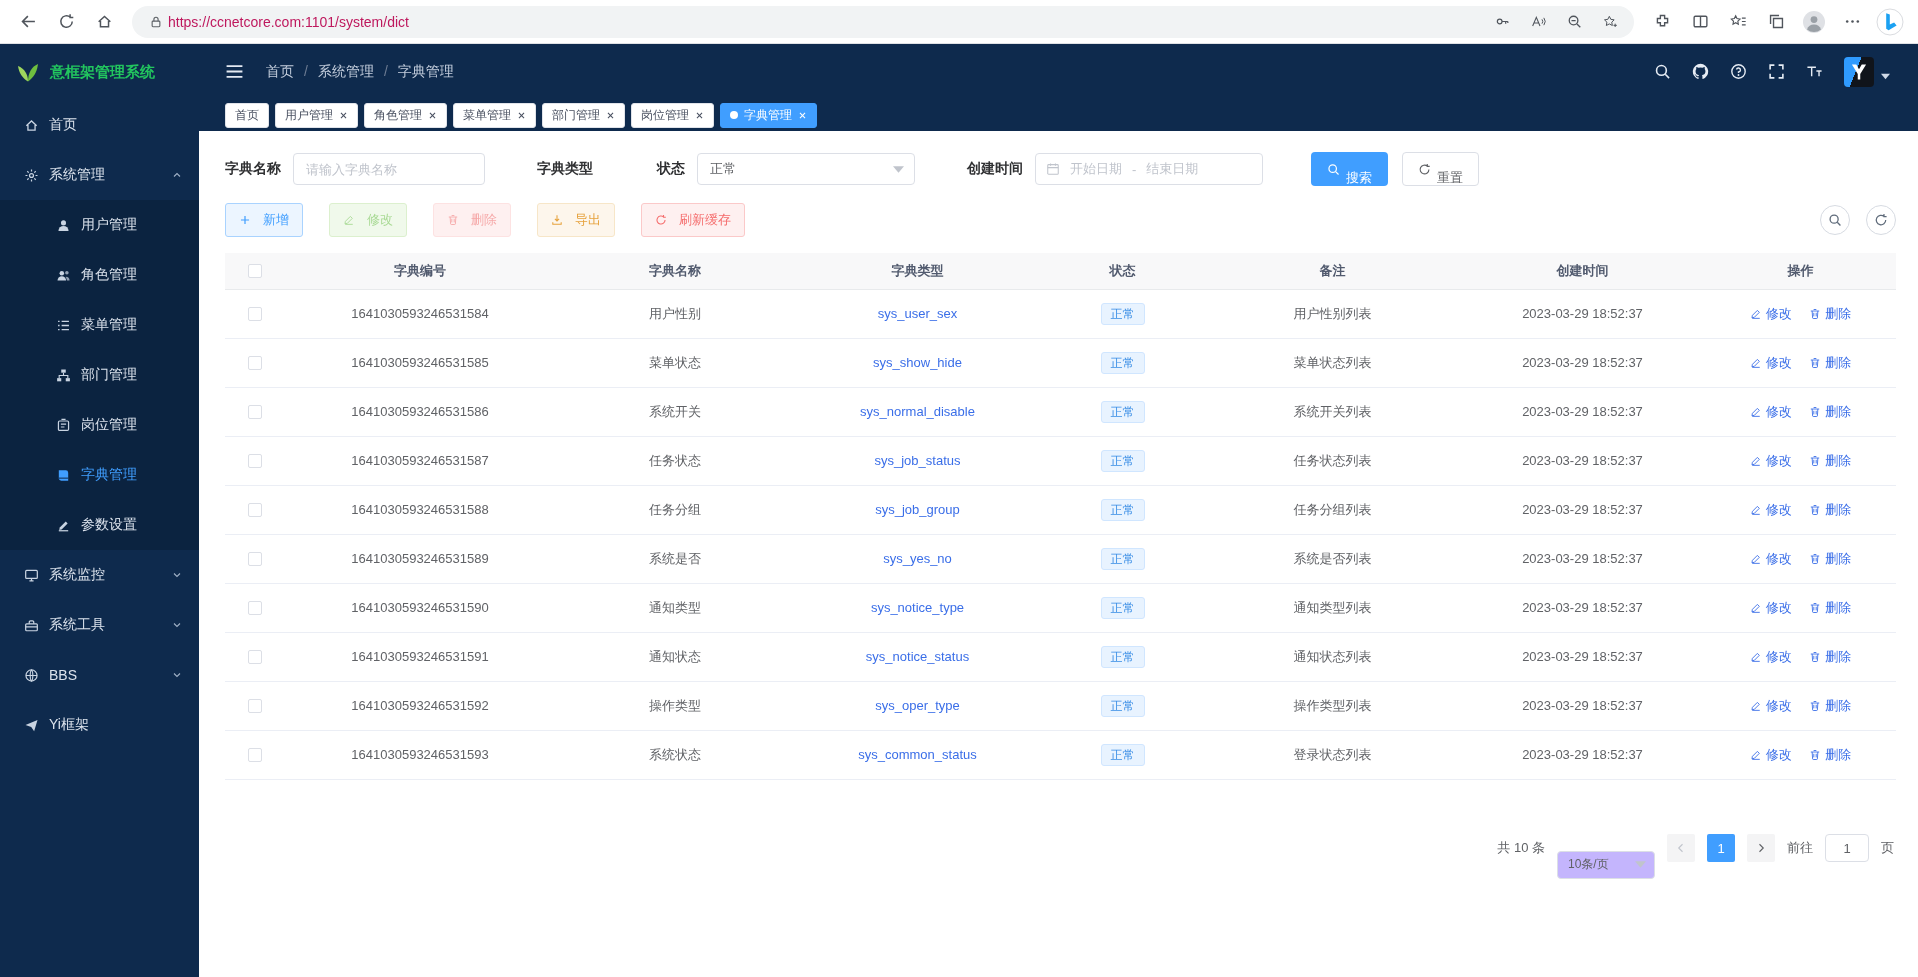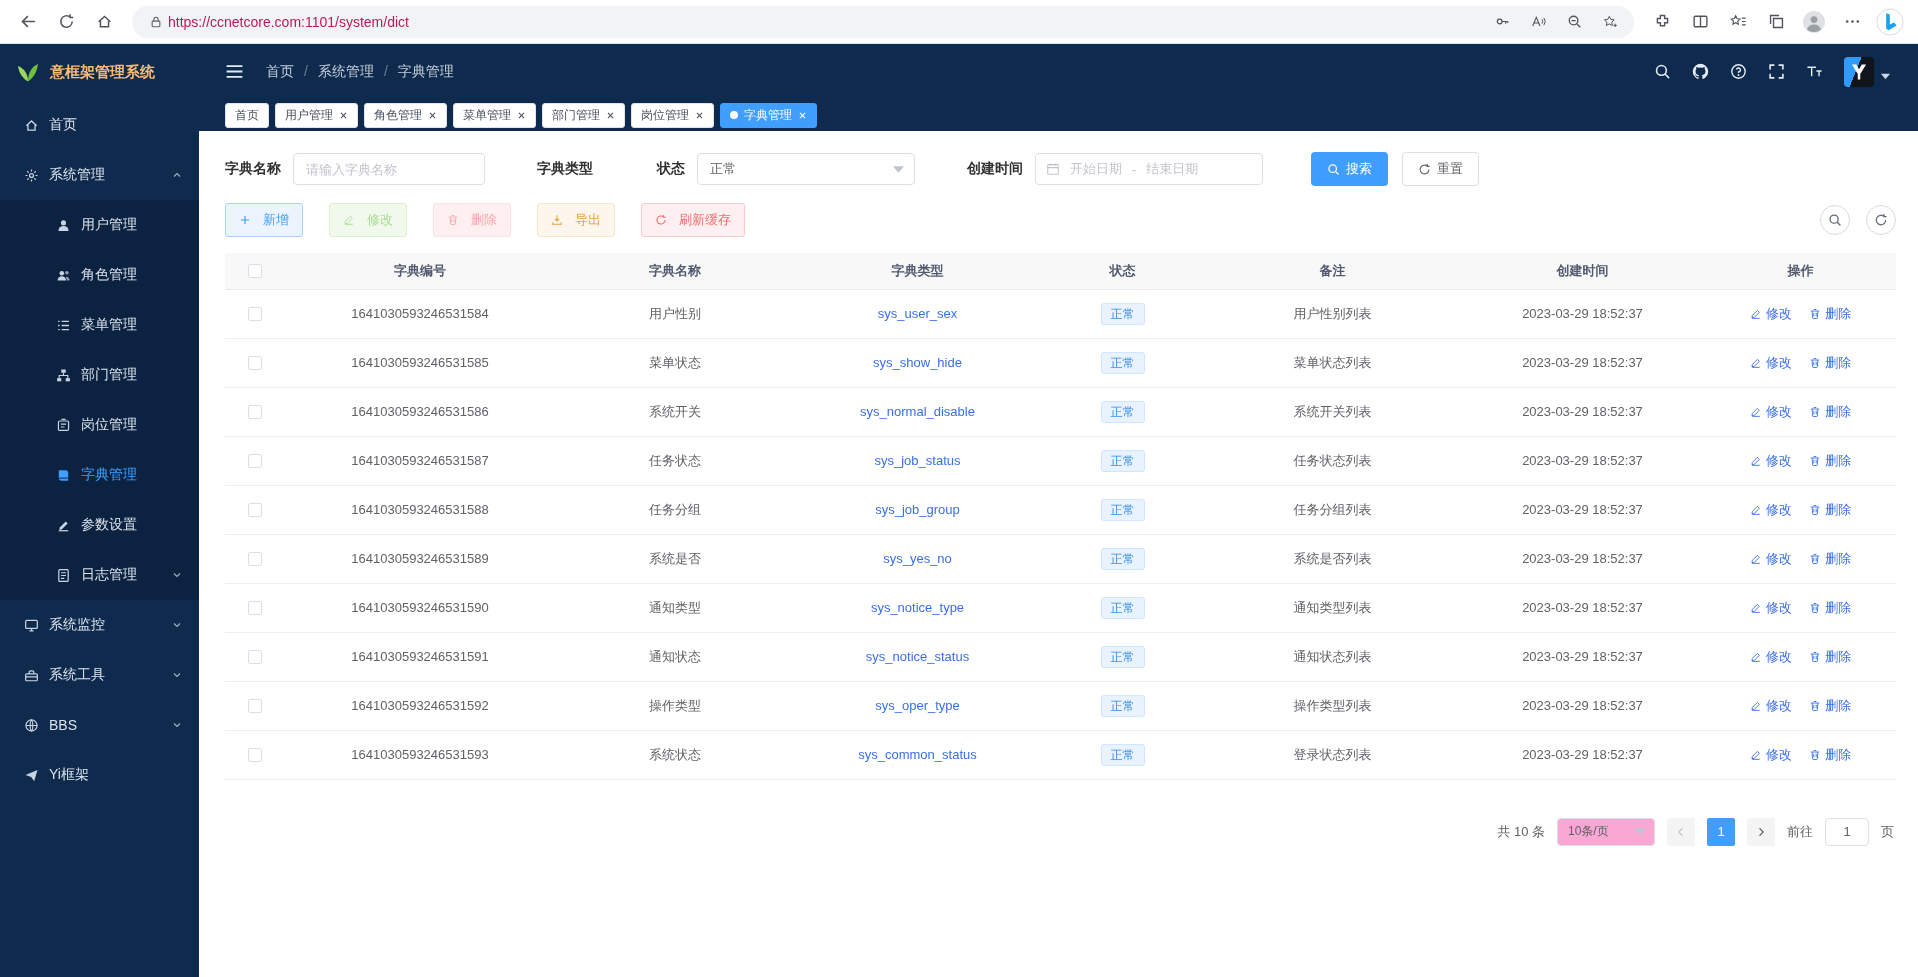--- a/index.html
+++ b/index.html
@@ -14,21 +14,21 @@
   .url-pill { flex: 1; height: 32px; background: #f1f3f4; border-radius: 16px; display: flex; align-items: center; padding: 0 6px 0 12px; margin: 0 8px; min-width: 0; }
   .pill-ic { width: 36px; height: 28px; display: flex; align-items: center; justify-content: center; color: #50555c; font-size: 15px; flex: 0 0 auto; cursor: pointer; }
   .lock-ic { width: 24px; font-size: 14px; color: #5f6368; }
   .url-text { flex: 1; font-size: 14px; color: #be185d; white-space: nowrap; overflow: hidden; }
   .avatar-btn svg { width: 24px; height: 24px; }
   .bing-btn svg { width: 28px; height: 28px; }
 
   
   .app { position: absolute; top: 44px; left: 0; right: 0; bottom: 0; }
   .sidebar { position: absolute; top: 0; left: 0; bottom: 0; width: 199px; background: #0e2a4d; overflow: hidden; }
-  .logo-row { height: 56px; display: flex; align-items: center; gap: 10px; padding-left: 16px; color: #fdba74; font-size: 15px; font-weight: bold; }
+  .logo-row { height: 56px; display: flex; align-items: center; gap: 10px; padding-left: 16px; color: #22c55e; font-size: 15px; font-weight: bold; }
   .logo-row .ic { font-size: 24px; }
   .menu-item { height: 50px; display: flex; align-items: center; gap: 10px; padding-left: 24px; color: #dbe2ec; font-size: 14px; cursor: pointer; }
   .menu-item .mi-icon { font-size: 15px; color: #c9d4e2; }
   .menu-item.lv2 { padding-left: 56px; background: rgba(0,0,0,.16); }
   .menu-item.active, .menu-item.active .mi-icon { color: #409eff; }
   .mi-arrow { margin-left: auto; margin-right: 16px; font-size: 12px; color: #9fb0c6; }
 
   .app-header { position: absolute; left: 199px; right: 0; top: 0; height: 55px; background: #0e2a4d; display: flex; align-items: center; padding: 0 28px 0 26px; color: #d3dae6; }
   .hamburger { font-size: 19px; color: #e3e9f2; cursor: pointer; }
   .breadcrumb { display: flex; align-items: center; margin-left: 22px; font-size: 14px; }
@@ -52,21 +52,21 @@
   .filter-row { display: flex; align-items: center; height: 32px; font-size: 14px; }
   .flabel { font-weight: bold; color: #303133; margin-right: 12px; white-space: nowrap; }
   .gap { margin-left: 52px; }
   .finput { height: 32px; border: 1px solid #dcdfe6; border-radius: 4px; padding: 0 12px; font-size: 13px; color: #606266; outline: none; font-family: inherit; }
   .finput::placeholder { color: #c0c4cc; }
   .w190 { width: 192px; } .w240 { width: 244px; }
   .fselect { width: 218px; height: 32px; border: 1px solid #dcdfe6; border-radius: 4px; display: flex; align-items: center; padding: 0 10px 0 12px; font-size: 13px; color: #606266; cursor: pointer; }
   .sel-caret { margin-left: auto; color: #c0c4cc; font-size: 11px; }
   .fdate { width: 228px; height: 32px; border: 1px solid #dcdfe6; border-radius: 4px; display: flex; align-items: center; gap: 10px; padding: 0 10px; font-size: 13px; color: #c0c4cc; cursor: pointer; }
   .fdate .ic { font-size: 14px; }
-  .btn { display: flex; align-items: center; gap: 6px; height: 32px; padding: 16px 15px; border-radius: 4px; font-size: 13px; cursor: pointer; border: 1px solid transparent; font-family: inherit; }
+  .btn { display: flex; gap: 6px; height: 32px; padding: 16px 15px; border-radius: 4px; font-size: 13px; cursor: pointer; border: 1px solid transparent; font-family: inherit; }
   .btn-search { margin-left: 48px; background: #409eff; color: #fff; }
   .btn-reset { margin-left: 14px; background: #fff; border-color: #dcdfe6; color: #606266; }
   .btn .ic { font-size: 13px; }
 
   
   .toolbar-row { display: flex; align-items: center; gap: 26px; margin-top: 18px; }
   .tbtn { height: 34px; padding: 0 13px; border-radius: 3px; font-size: 13px; display: flex; align-items: center; gap: 12px; border: 1px solid transparent; cursor: pointer; font-family: inherit; }
   .tbtn .ic { font-size: 12px; }
   .tbtn-add { background: #ecf5ff; border-color: #a9d3ff; color: #409eff; }
   .tbtn-edit { background: #f0f9eb; border-color: #dcf0ce; color: #a9da95; }
@@ -82,21 +82,21 @@
   .dict-table td { height: 49px; font-size: 13px; color: #606266; text-align: center; border-bottom: 1px solid #ebeef5; overflow: hidden; white-space: nowrap; }
   .cb { width: 14px; height: 14px; border: 1px solid #dcdfe6; border-radius: 2px; background: #fff; margin: 0 auto; cursor: pointer; }
   .type-link { color: #3a6ee8; cursor: pointer; text-decoration: none; }
   .badge { display: inline-block; background: #e8f3ff; border: 1px solid #d0e6ff; color: #3a8ee6; font-size: 12px; padding: 4px 9px; border-radius: 3px; line-height: 1; }
   .op { color: #3a6ee8; display: inline-flex; align-items: center; gap: 4px; cursor: pointer; font-size: 13px; text-decoration: none; }
   .op + .op { margin-left: 14px; }
   .op .ic { font-size: 12px; }
 
   
   .pagination { display: flex; align-items: center; justify-content: flex-end; gap: 12px; margin-top: 38px; font-size: 13px; color: #606266; padding-right: 2px; }
-  .psel { width: 98px; height: 28px; border: 1px solid #dcdfe6; border-radius: 4px; display: flex; align-items: center; padding: 0 8px 0 10px; font-size: 12px; color: #606266; cursor: pointer; background: #f9a8d4; }
+  .psel { width: 98px; height: 28px; border: 1px solid #dcdfe6; border-radius: 4px; display: flex; align-items: center; padding: 0 8px 0 10px; font-size: 12px; color: #606266; cursor: pointer; background: #c4b5fd; margin-top: 33px; }
   .pbtn { min-width: 28px; height: 28px; background: #f4f4f5; border-radius: 2px; display: flex; align-items: center; justify-content: center; font-size: 12px; cursor: pointer; }
   .pbtn.prev { color: #c0c4cc; }
   .pbtn.next { color: #606266; }
   .pcur { min-width: 28px; height: 28px; background: #409eff; color: #fff; border-radius: 2px; display: flex; align-items: center; justify-content: center; font-size: 13px; cursor: pointer; }
   .pgoto-input { width: 44px; height: 28px; border: 1px solid #dcdfe6; border-radius: 4px; text-align: center; font-size: 13px; color: #606266; outline: none; font-family: inherit; }
 </style>
 </head>
 <body>
 
 <div class="browser-bar">
@@ -333,34 +333,20 @@
           <span class="ic mi-icon">
             <svg viewBox="0 0 16 16">
               <path d="M3 13.6h10" stroke="currentColor" stroke-width="1.3"></path>
               <path d="M4 10.2 10.4 3.8l2 2L6 12.2l-2.6.6z" fill="currentColor"></path>
             </svg>
           </span>
           <span class="mi-label">参数设置</span>
 
         </div>
 
-        <div class="menu-item lv2">
-          <span class="ic mi-icon">
-            <svg viewBox="0 0 16 16">
-              <rect x="3" y="1.8" width="10" height="12.4" rx="1" fill="none" stroke="currentColor" stroke-width="1.3"></rect>
-              <path d="M5.4 5h5.2M5.4 8h5.2M5.4 11h3.4" stroke="currentColor" stroke-width="1.2"></path>
-            </svg>
-          </span>
-          <span class="mi-label">日志管理</span>
-          <span class="ic mi-arrow">
-            <svg viewBox="0 0 16 16">
-              <path d="m4 6 4 4 4-4" fill="none" stroke="currentColor" stroke-width="1.5"></path>
-            </svg>
-          </span>
-        </div>
 
         <div class="menu-item">
           <span class="ic mi-icon">
             <svg viewBox="0 0 16 16">
               <rect x="1.8" y="2.6" width="12.4" height="8.4" rx="1" fill="none" stroke="currentColor" stroke-width="1.3"></rect>
               <path d="M5.8 13.8h4.4M8 11v2.8" stroke="currentColor" stroke-width="1.3"></path>
             </svg>
           </span>
           <span class="mi-label">系统监控</span>
           <span class="ic mi-arrow">

